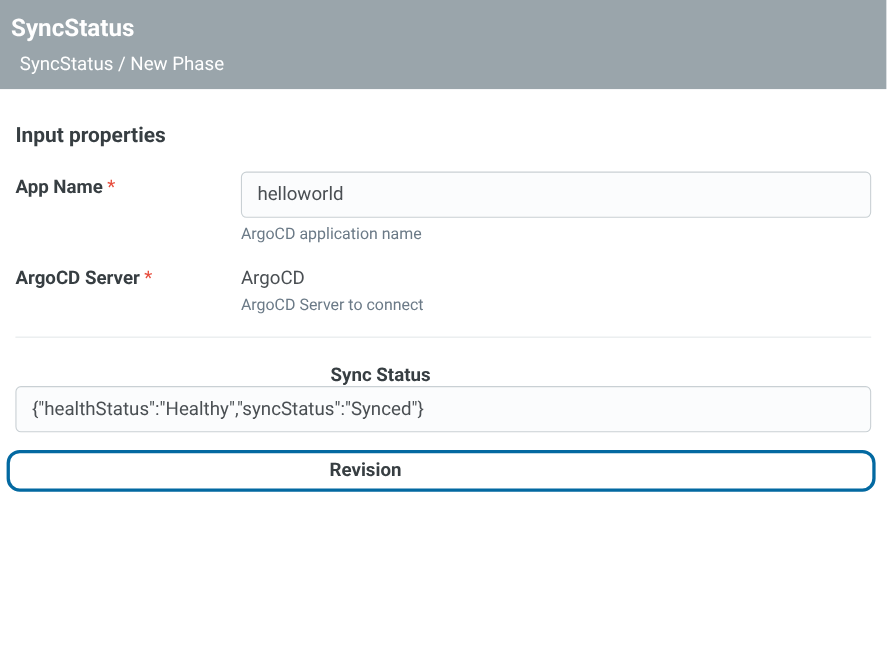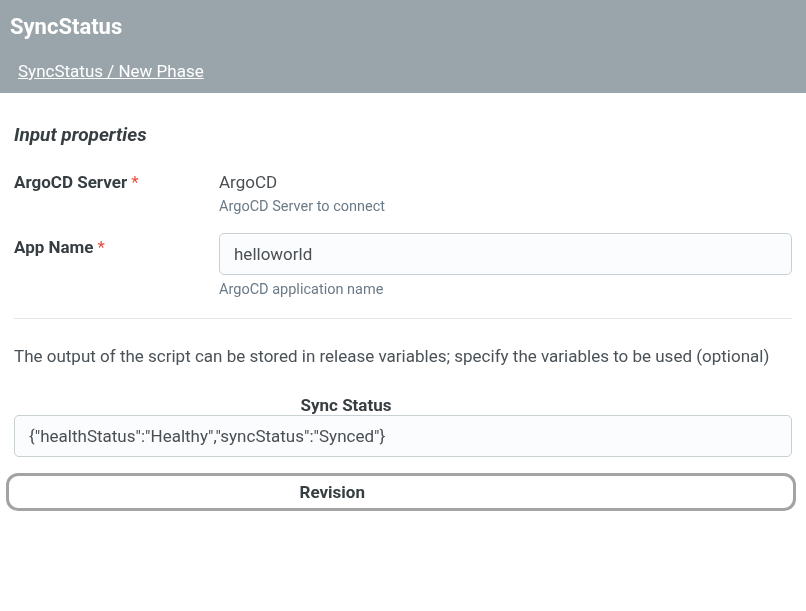--- a/index.html
+++ b/index.html
@@ -14,37 +14,35 @@
       width: 806px;
     }
     .header {
       background: #9aa5ab;
       padding: 14px 10px 12px 10px;
       color: #fff;
     }
     .header-title {
       font-size: 22px;
       font-weight: 700;
-      margin-bottom: 22px;
+      margin-bottom: 10px;
     }
     .breadcrumb {
       font-size: 17px;
       font-weight: 400;
       padding-left: 8px;
-      text-decoration: underline;
     }
     .content {
       padding: 30px 14px 20px 14px;
     }
     .section-title {
       font-size: 19px;
       font-weight: 700;
       color: #373e42;
       margin-bottom: 22px;
-      font-style: italic;
     }
     .form-row {
       display: flex;
       align-items: flex-start;
       margin-bottom: 18px;
     }
     .form-label {
       width: 205px;
       flex-shrink: 0;
       font-size: 17px;
@@ -98,21 +96,21 @@
       flex-direction: column;
     }
     .output-label {
       width: 205px;
       flex-shrink: 0;
       font-size: 17px;
       font-weight: 700;
       color: #373e42;
     }
     .highlight-box {
-      border: 3px solid #a3a3a3;
+      border: 3px solid #0369a1;
       border-radius: 12px;
       padding: 6px 6px 6px 6px;
       margin-left: -8px;
       margin-right: -4px;
     }
     .highlight-box .output-row {
       margin-bottom: 0;
     }
     .highlight-box .output-label {
       padding-left: 2px;
@@ -125,41 +123,40 @@
 <div class="header">
   <div class="header-title">SyncStatus</div>
   <div class="breadcrumb">SyncStatus / New Phase</div>
 </div>
 
 <div class="content">
   <div class="section-title">Input properties</div>
 
   <div class="form-row">
     <div class="form-label">
+      <span>App Name</span><span class="required">*</span>
+    </div>
+    <div class="form-value-col">
+      <input class="form-input" type="text" value="helloworld" style="">
+      <div class="form-help">ArgoCD application name</div>
+    </div>
+  </div>
+
+  <div class="form-row">
+    <div class="form-label">
       <span>ArgoCD Server</span><span class="required">*</span>
     </div>
     <div class="form-value-col">
       <div class="form-value-text">ArgoCD</div>
       <div class="form-help">ArgoCD Server to connect</div>
     </div>
   </div>
 
-  <div class="form-row">
-    <div class="form-label">
-      <span>App Name</span><span class="required">*</span>
-    </div>
-    <div class="form-value-col">
-      <input class="form-input" type="text" value="helloworld" style="">
-      <div class="form-help">ArgoCD application name</div>
-    </div>
-  </div>
-
   <hr class="divider">
 
-  <div class="output-desc">The output of the script can be stored in release variables; specify the variables to be used (optional)</div>
 
   <div class="output-row">
     <div class="output-label">Sync Status</div>
     <input class="form-input" type="text" value="{&quot;healthStatus&quot;:&quot;Healthy&quot;,&quot;syncStatus&quot;:&quot;Synced&quot;}" style="">
   </div>
 
   <div class="highlight-box">
     <div class="output-row">
       <div class="output-label">Revision</div>
     </div>

